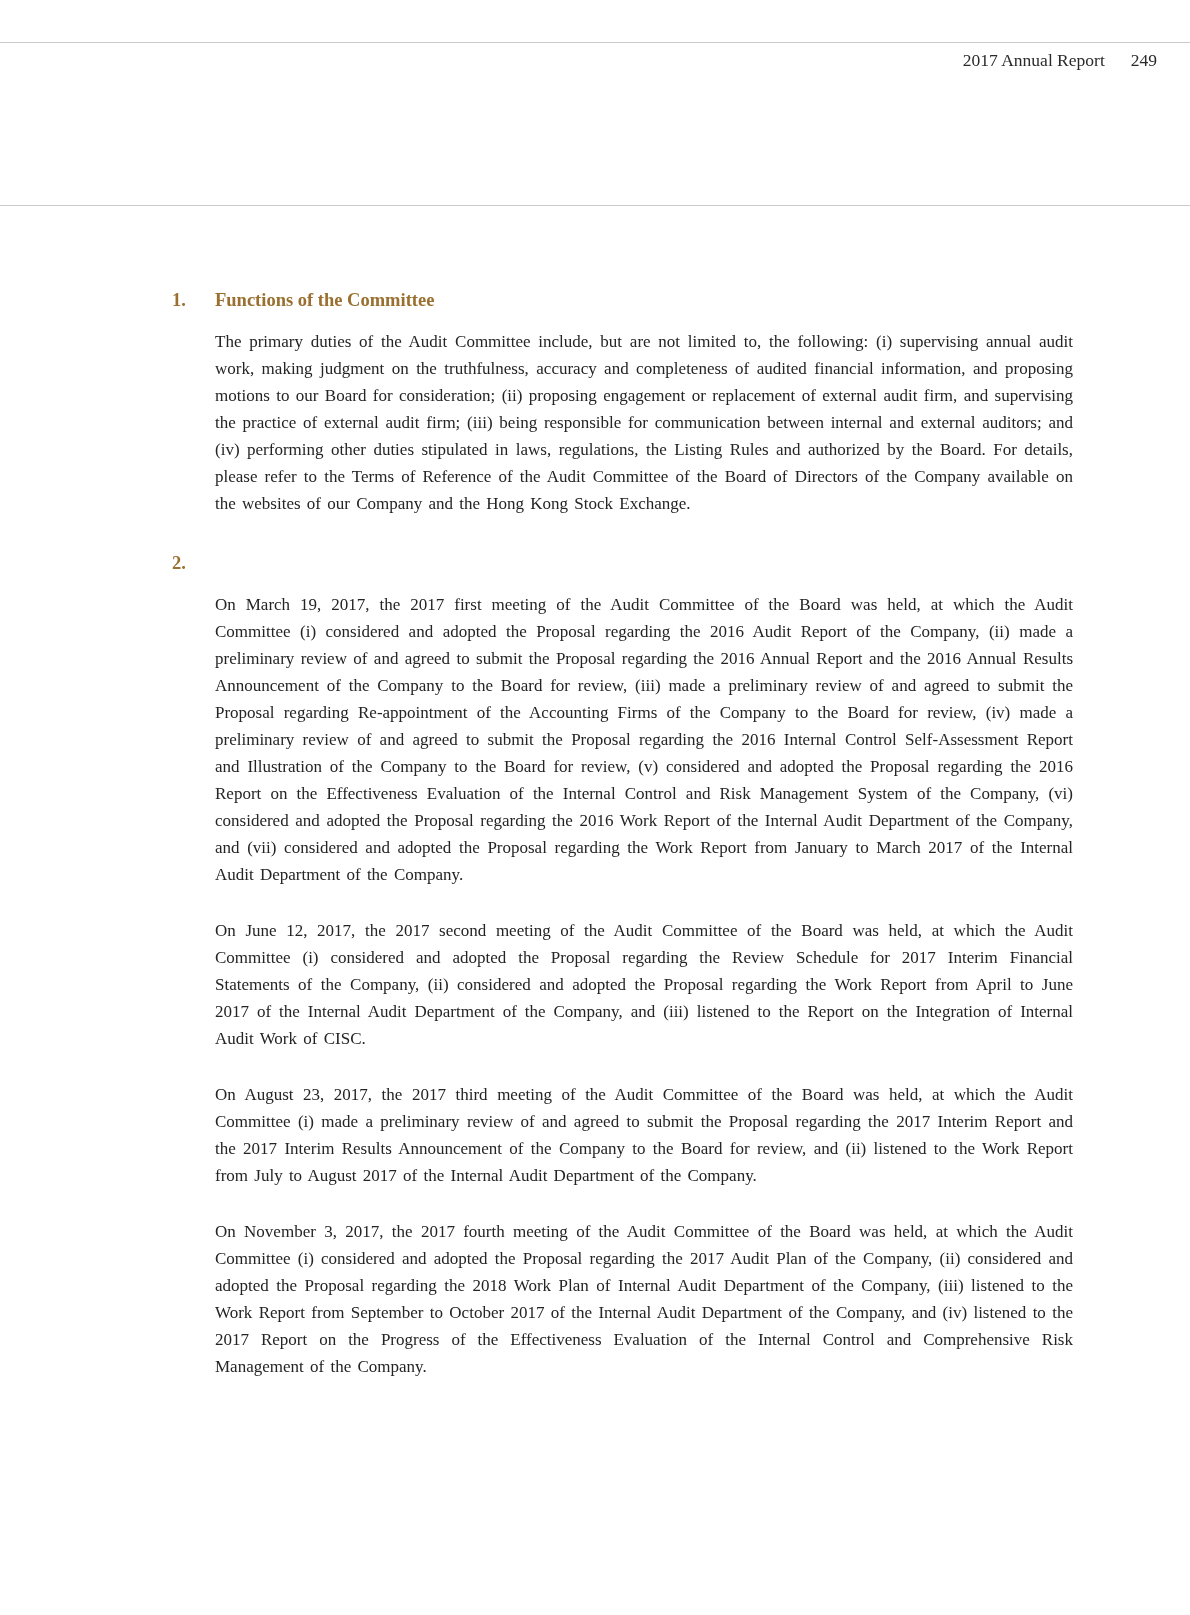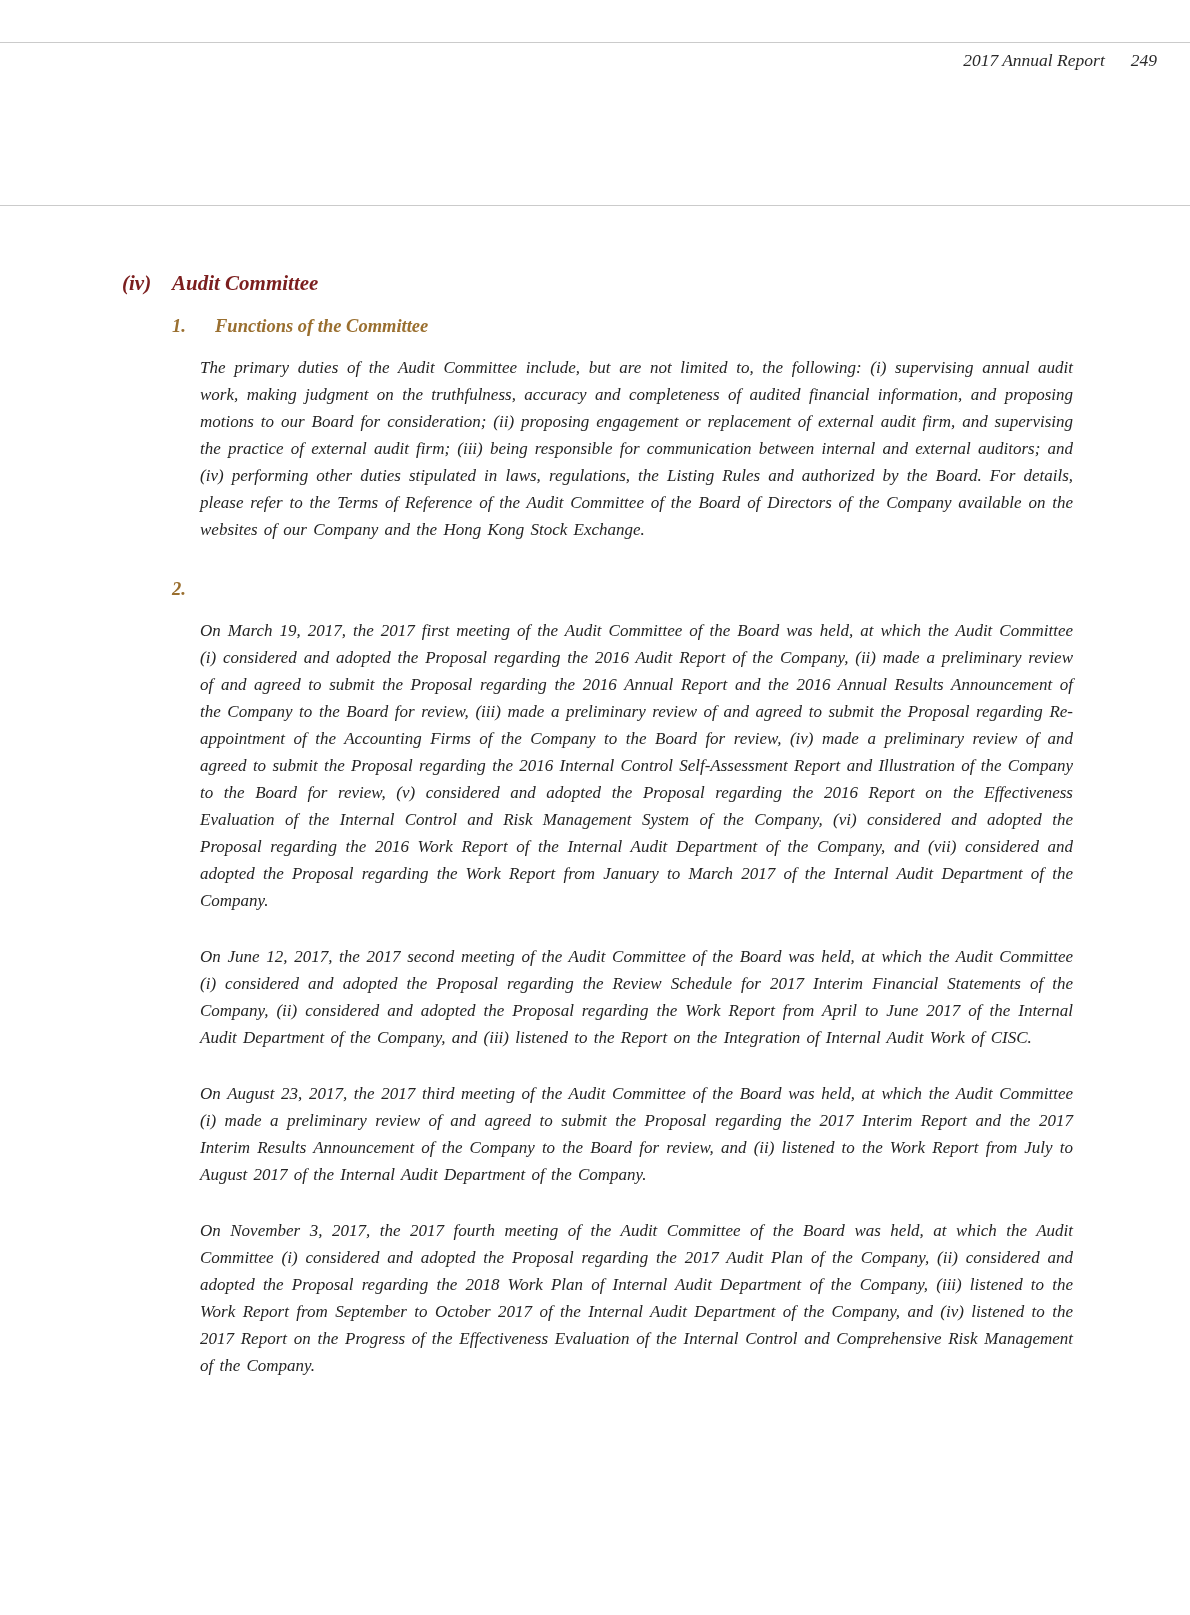--- a/index.html
+++ b/index.html
@@ -5,21 +5,20 @@
   * { box-sizing: border-box; }
   html, body { margin: 0; padding: 0; background: #ffffff; }
   .page {
     position: relative;
     width: 1190px;
     height: 1545px;
     background: #ffffff;
     font-family: "Liberation Serif", "DejaVu Serif", serif;
     color: #222222;
     overflow: hidden;
-    font-style: italic;
   }
   .rule {
     position: absolute;
     left: 0;
     width: 100%;
     height: 1px;
     background: var(--rule_gray, #cbcbcb);
   }
   .rule-top    { top: 42px; }
   .rule-mid    { top: 205px; }
@@ -59,21 +58,21 @@
   .subsection-heading {
     display: flex;
     font-size: 18.5px;
     font-weight: bold;
     color: var(--heading_secondary, #9a6f2f);
     line-height: 24px;
   }
   .subsection-heading .subnum { width: 43px; flex-shrink: 0; }
   .subsection-heading h2 { margin: 0; font-size: inherit; font-weight: inherit; }
 
-  .sub-body { margin-left: 28px; margin-top: 16px; }
+  .sub-body { margin-left: 43px; margin-top: 16px; }
   .sub-body p {
     margin: 0 0 29px 0;
     font-size: 17px;
     line-height: 27px;
     text-align: justify;
     word-spacing: 2px;
     color: var(--body_text, #242424);
   }
   .sub-body p:last-child { margin-bottom: 0; }
 </style>
@@ -86,24 +85,20 @@
 
   <div class="page-header">
     <span>2017 Annual Report</span>
     <span>249</span>
   </div>
 
   <div class="rule rule-mid"></div>
 
   <div class="content">
 
-    <div class="section-heading">
-      <span class="marker">(iv)</span>
-      <h1>Audit Committee</h1>
-    </div>
 
     <div class="subsection">
       <div class="subsection-heading">
         <span class="subnum">1.</span>
         <h2>Functions of the Committee</h2>
       </div>
       <div class="sub-body">
         <p>The primary duties of the Audit Committee include, but are not limited to, the following: (i) supervising annual audit work, making judgment on the truthfulness, accuracy and completeness of audited financial information, and proposing motions to our Board for consideration; (ii) proposing engagement or replacement of external audit firm, and supervising the practice of external audit firm; (iii) being responsible for communication between internal and external auditors; and (iv) performing other duties stipulated in laws, regulations, the Listing Rules and authorized by the Board. For details, please refer to the Terms of Reference of the Audit Committee of the Board of Directors of the Company available on the websites of our Company and the Hong Kong Stock Exchange.</p>
       </div>
     </div>

